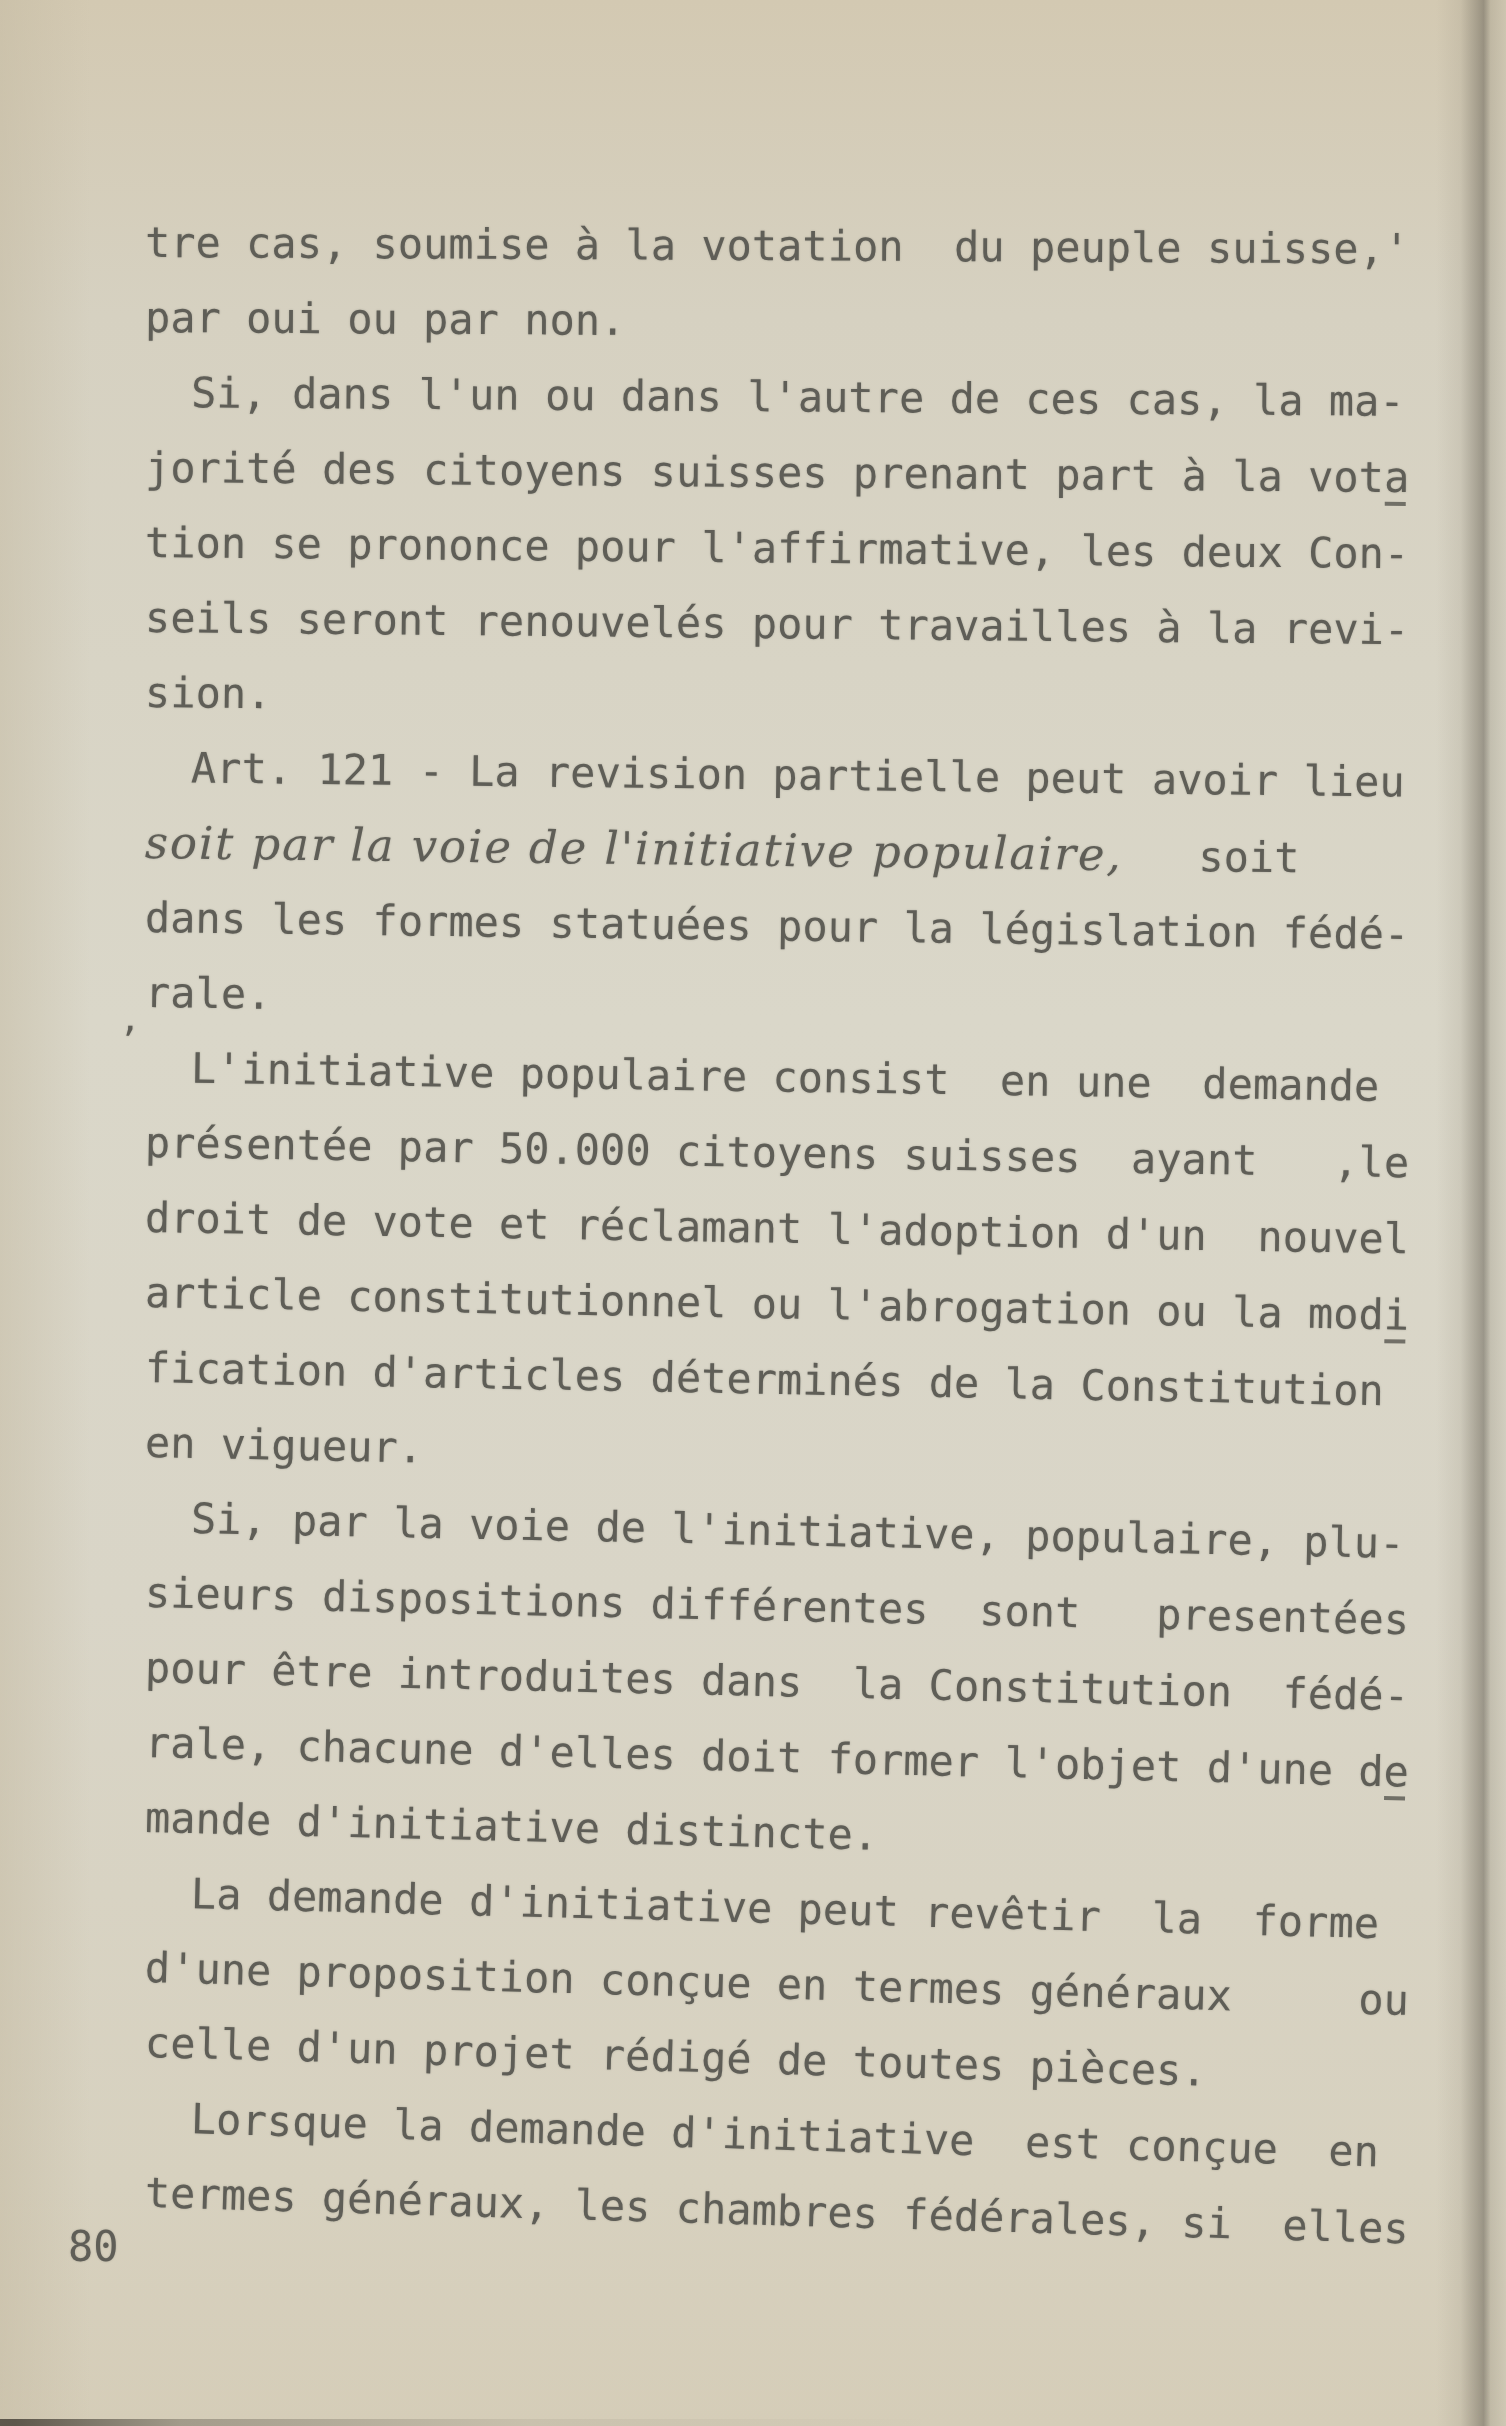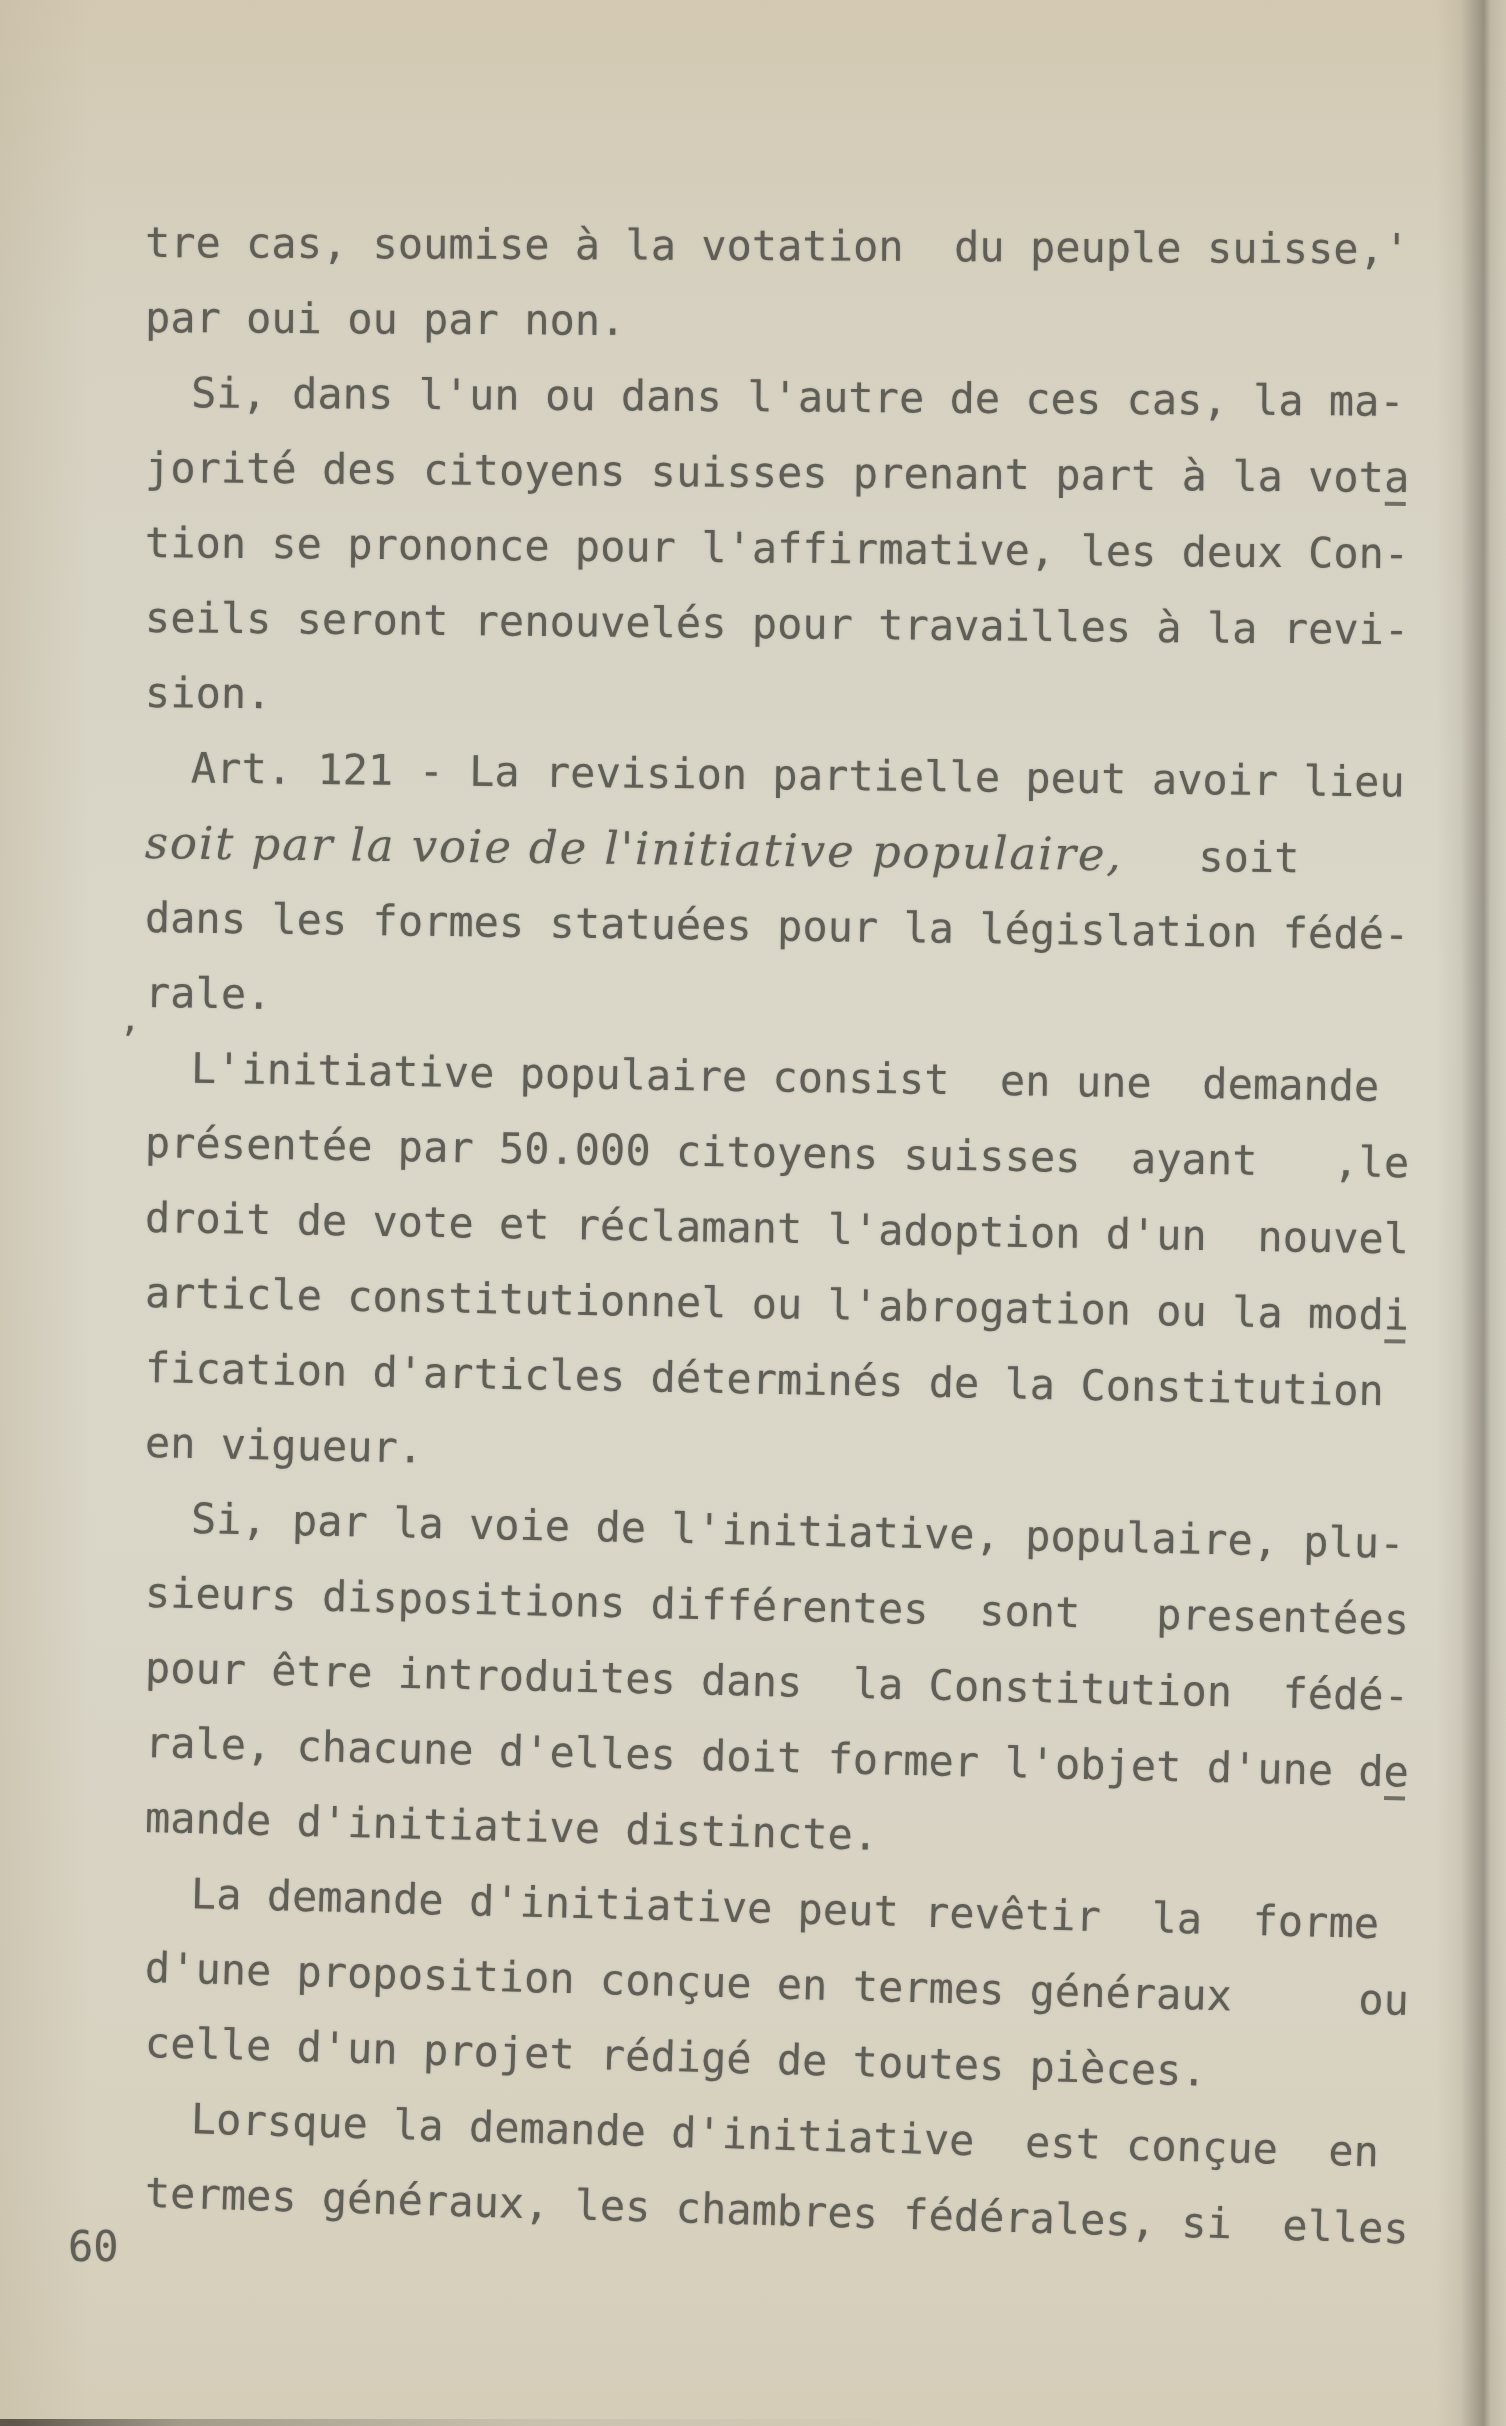--- a/index.html
+++ b/index.html
@@ -116,17 +116,17 @@
       <div class="line" style="transform: rotate(1.236deg);"><span>sieurs dispositions différentes  sont   presentées</span></div>
       <div class="line" style="transform: rotate(1.288deg);"><span>pour être introduites dans  la Constitution  fédé-</span></div>
       <div class="line" style="transform: rotate(1.34deg);"><span>rale, chacune d'elles doit former l'objet d'une d</span><span class="underline">e</span></div>
       <div class="line" style="transform: rotate(1.392deg);"><span>mande d'initiative distincte.</span></div>
       <div class="line indent" style="transform: rotate(1.444deg);"><span>La demande d'initiative peut revêtir  la  forme</span></div>
       <div class="line" style="transform: rotate(1.496deg);"><span>d'une proposition conçue en termes généraux     ou</span></div>
       <div class="line" style="transform: rotate(1.548deg);"><span>celle d'un projet rédigé de toutes pièces.</span></div>
       <div class="line indent" style="transform: rotate(1.6deg);"><span>Lorsque la demande d'initiative  est conçue  en</span></div>
       <div class="line" style="transform: rotate(1.652deg);"><span>termes généraux, les chambres fédérales, si  elles</span></div>
     </div>
-  <div class="page-number">60</div>
+  <div class="page-number">80</div>
   <div class="edge-right"></div>
   <div class="edge-bottom"></div>
 </div>
 
 
 </body></html>

